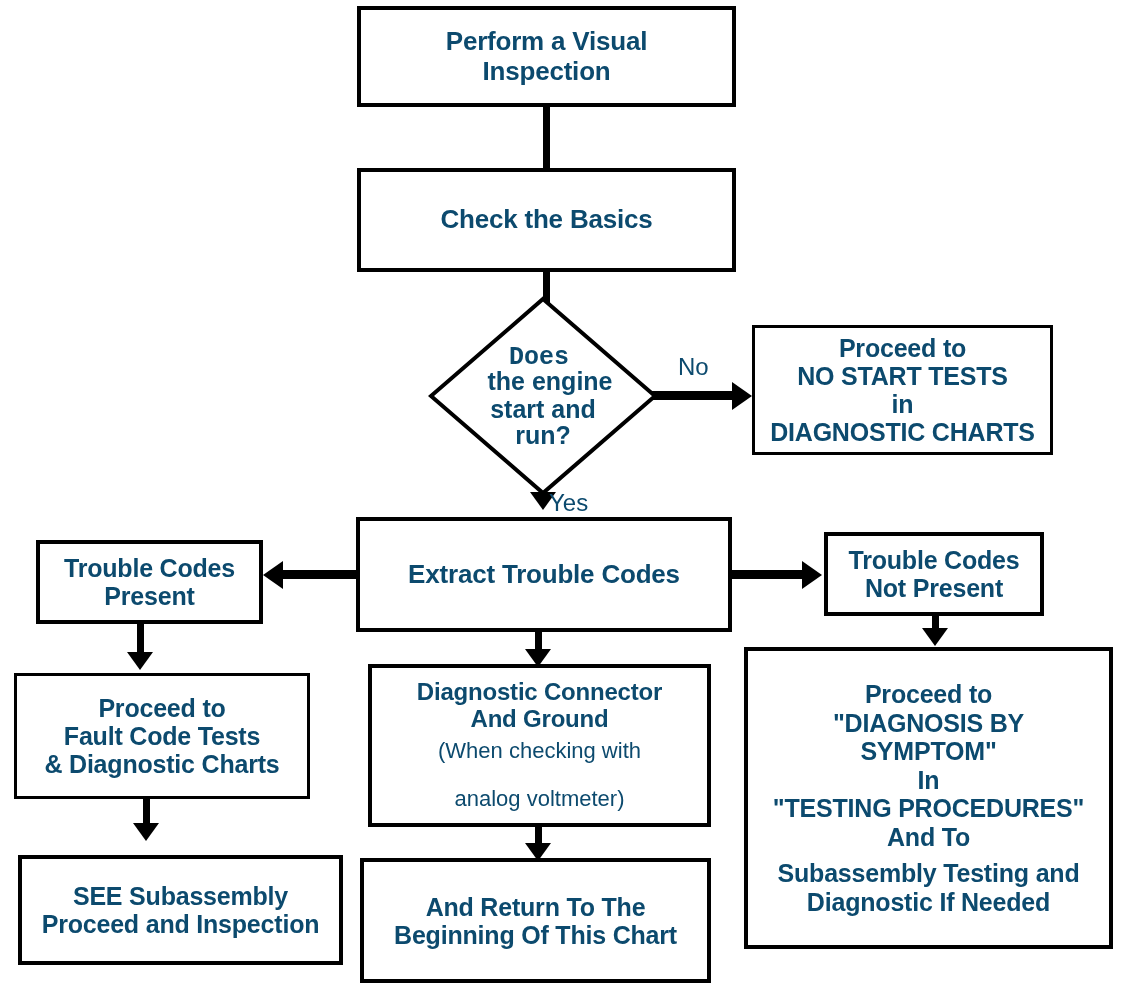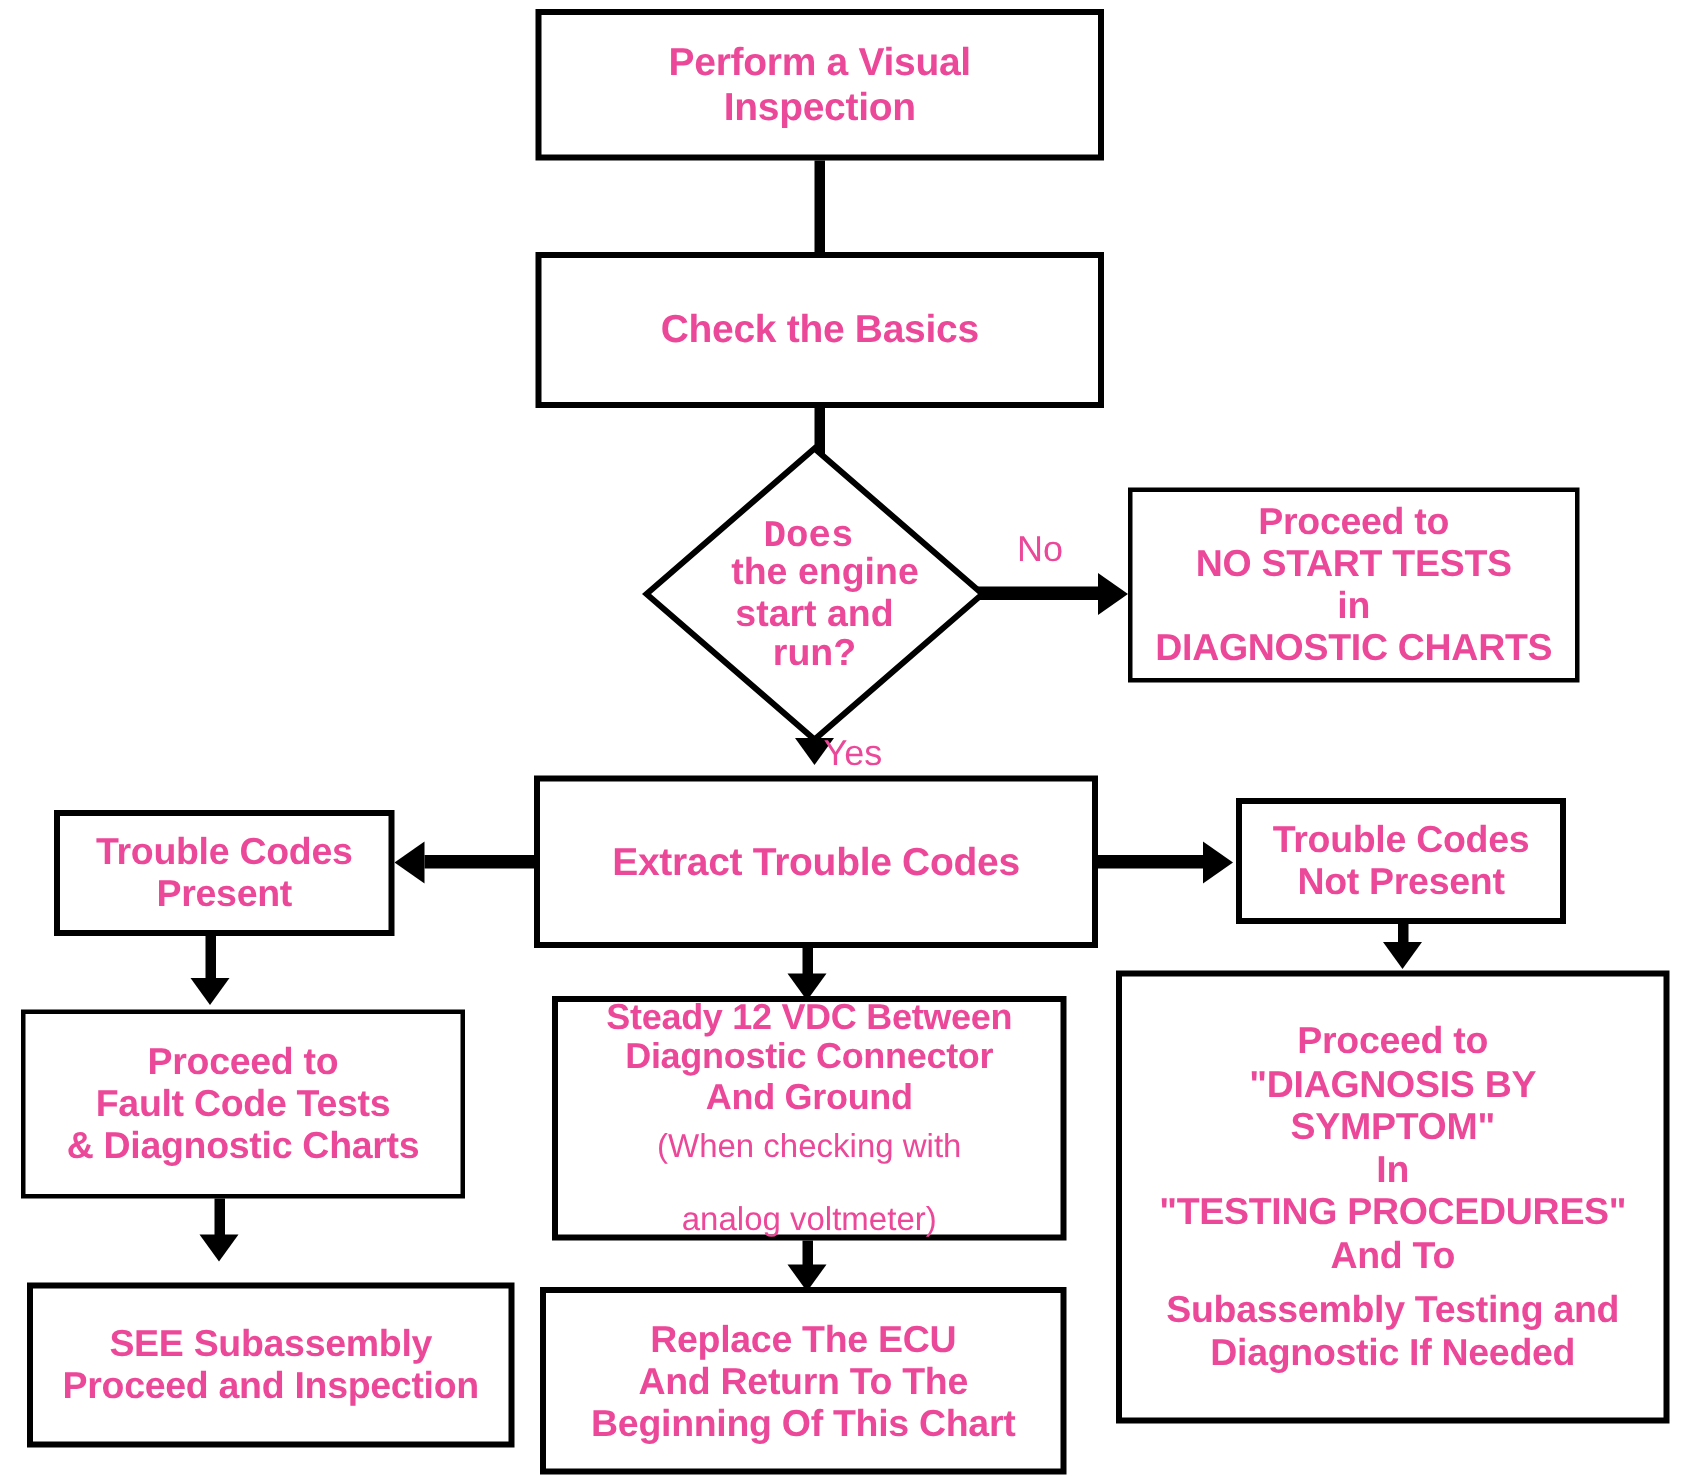--- a/index.html
+++ b/index.html
@@ -2,21 +2,21 @@
 <html><head>
 <meta charset="utf-8">
 <style>
   html,body{margin:0;padding:0;background:#ffffff;}
   #canvas{
     position:relative;
     width:1136px;height:984px;
     background:#ffffff;
     overflow:hidden;
     font-family:"Liberation Sans","DejaVu Sans",sans-serif;
-    color:#ec4899;
+    color:#0c4a6e;
   }
   .node{
     position:absolute;
     box-sizing:border-box;
     border:4px solid #000;
     background:#fff;
     display:flex;
     flex-direction:column;
     align-items:center;
     justify-content:center;
@@ -124,32 +124,30 @@
 
   <div class="node" style="left:18px;top:855px;width:325px;height:110px;font-size:25px;">
     <span class="ln">SEE Subassembly</span>
     <span class="ln">Proceed and Inspection</span>
   </div>
 
   <div class="vline" style="left:535px;top:629px;height:26px;"></div>
   <div class="arrow-d" style="left:525px;top:649px;"></div>
 
   <div class="node" style="left:368px;top:664px;width:343px;height:163px;font-size:24px;">
-    <span class="ln">Steady 12 VDC Between</span>
     <span class="ln">Diagnostic Connector</span>
     <span class="ln">And Ground</span>
     <span class="ln sub" style="margin-top:6px;">(When checking with</span>
     <span class="ln sub">analog voltmeter)</span>
   </div>
 
   <div class="vline" style="left:535px;top:824px;height:26px;"></div>
   <div class="arrow-d" style="left:525px;top:843px;"></div>
 
   <div class="node" style="left:360px;top:858px;width:351px;height:125px;font-size:25px;">
-    <span class="ln">Replace The ECU</span>
     <span class="ln">And Return To The</span>
     <span class="ln">Beginning Of This Chart</span>
   </div>
 
   <div class="vline" style="left:932px;top:613px;height:20px;"></div>
   <div class="arrow-d" style="left:922px;top:628px;"></div>
 
   <div class="node" style="left:744px;top:647px;width:369px;height:302px;font-size:25px;line-height:1.14;">
     <span class="ln">Proceed  to</span>
     <span class="ln">"DIAGNOSIS BY</span>

